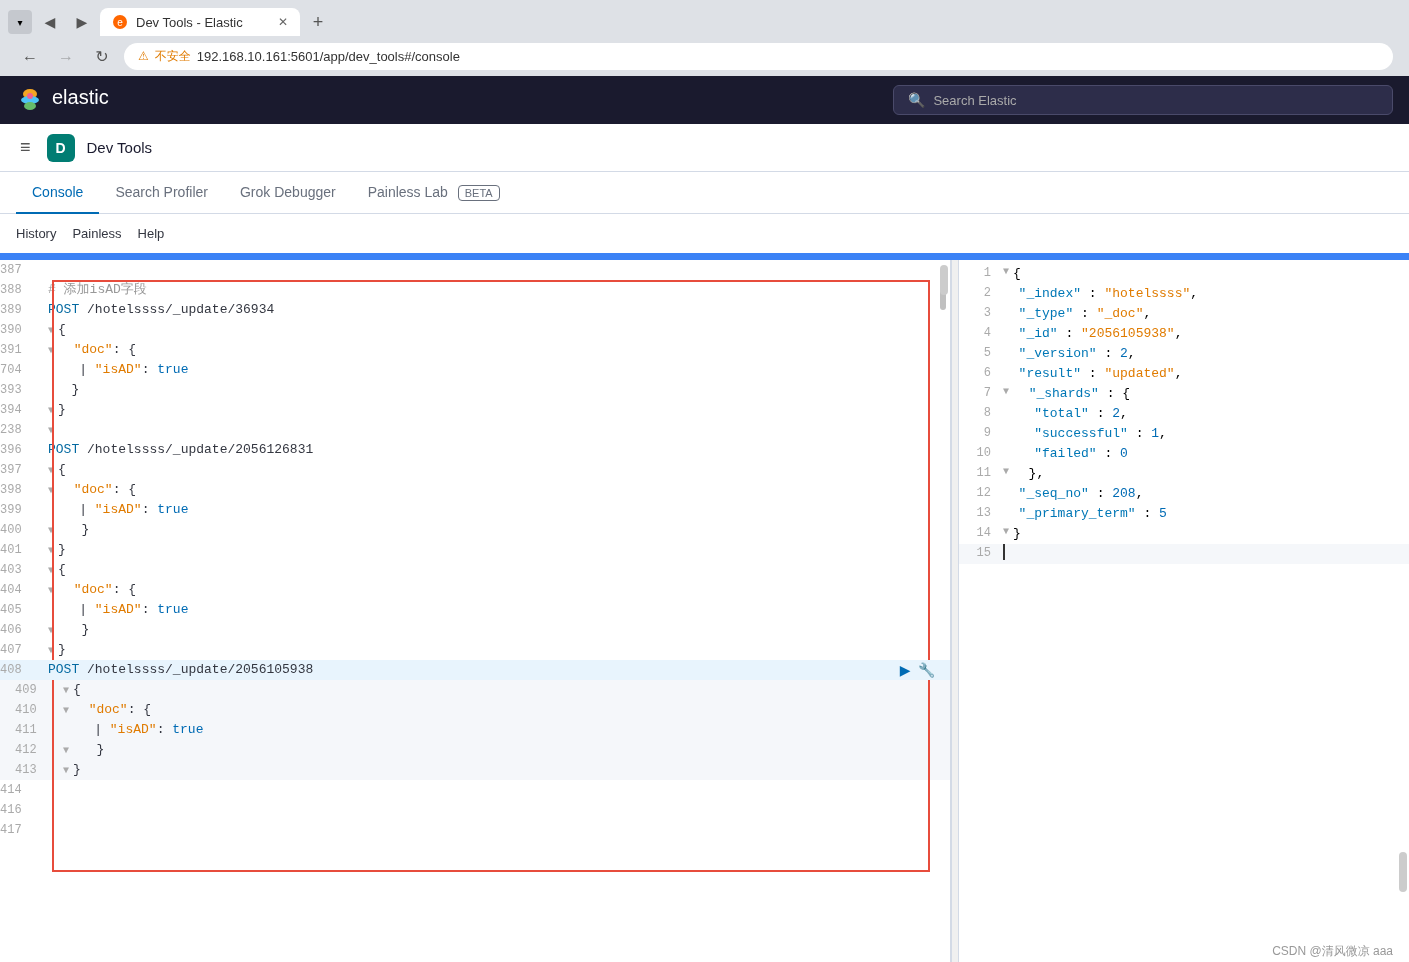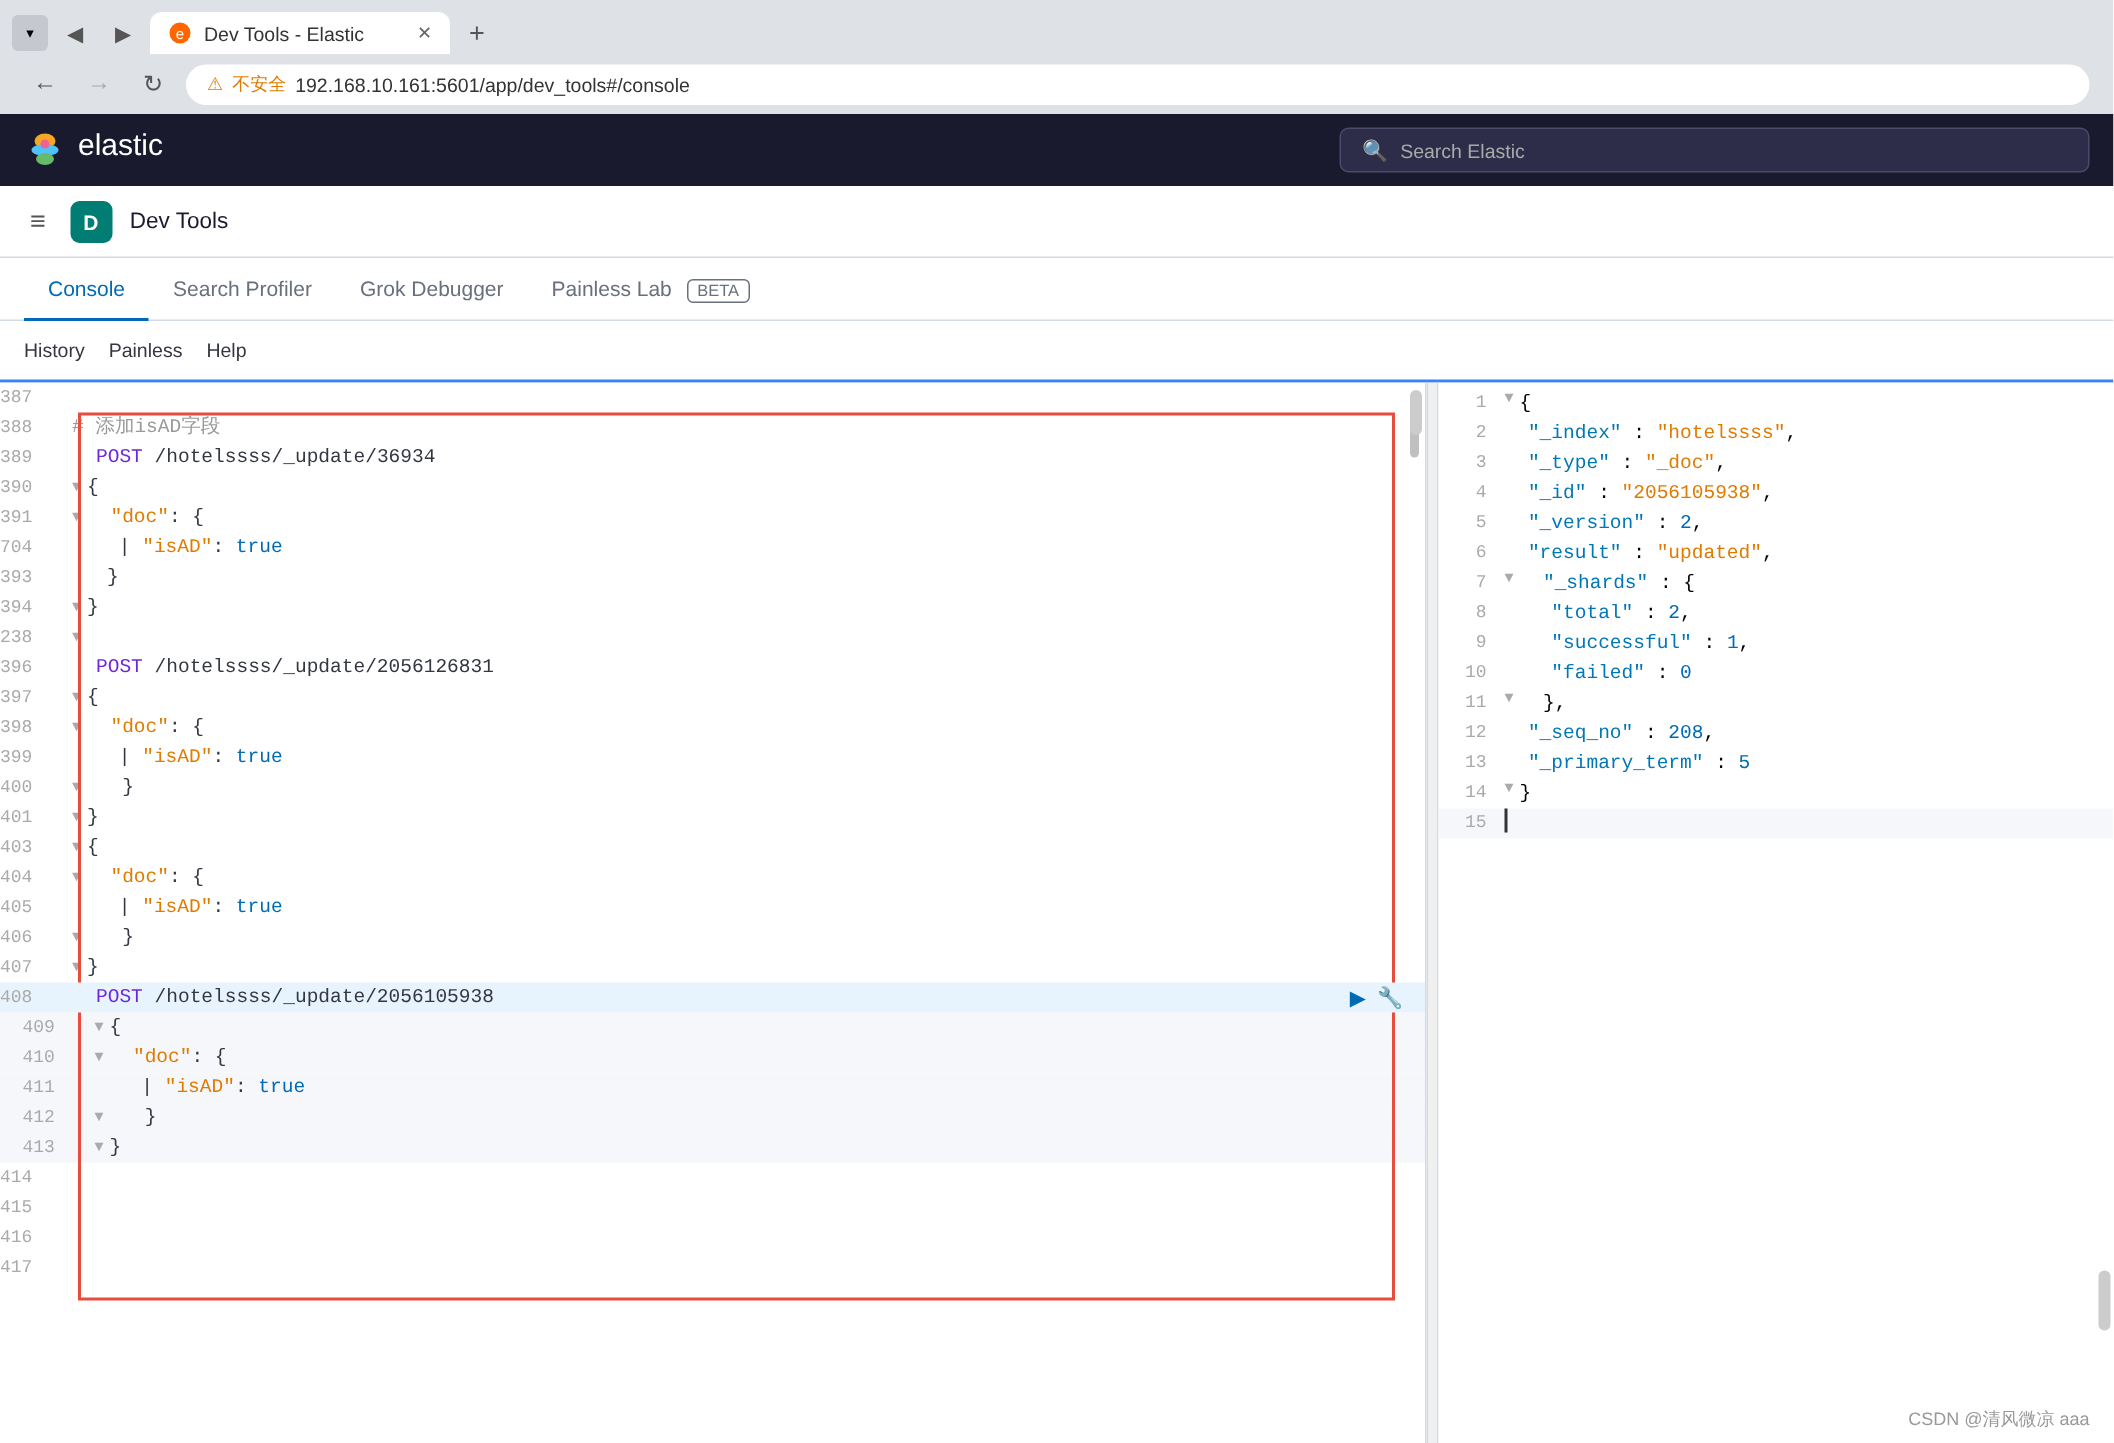--- a/index.html
+++ b/index.html
@@ -183,21 +183,21 @@
       margin-left: 6px;
     }
 
     
     .sub-toolbar {
       background: #fff;
       padding: 8px 16px;
       display: flex;
       align-items: center;
       gap: 16px;
-      border-bottom: 2px solid #3b82f6;
+      border-bottom: 7px solid #3b82f6;
     }
     .sub-toolbar-btn {
       background: none;
       border: none;
       cursor: pointer;
       font-size: 13px;
       color: #343741;
       padding: 4px 0;
     }
 
@@ -259,21 +259,21 @@
       left: 52px;
       right: 20px;
     }
     .fold-arrow {
       color: #aaa;
       font-size: 10px;
       cursor: pointer;
       margin-right: 4px;
     }
     
-    .kw { color: #6d28d9; margin-left: 16px; }
+    .kw { color: #0369a1; }
     .str { color: #e07b00; }
     .key { color: #0077b6; }
     .bool { color: #006bb4; }
     .num { color: #006bb4; }
     .comment { color: #999; }
 
     
     .scroll-handle {
       position: absolute;
       right: 4px;
@@ -599,24 +599,20 @@
           <span class="line-num">413</span>
           <span class="fold-arrow">▼</span>
           <span class="line-content">}</span>
         </div>
 
         <div class="line">
           <span class="line-num">414</span>
           <span class="line-content"></span>
         </div>
 
-        <div class="line">
-          <span class="line-num">415</span>
-          <span class="line-content"></span>
-        </div>
 
         <div class="line">
           <span class="line-num">416</span>
           <span class="line-content"></span>
         </div>
 
         <div class="line">
           <span class="line-num">417</span>
           <span class="line-content"></span>
         </div>

